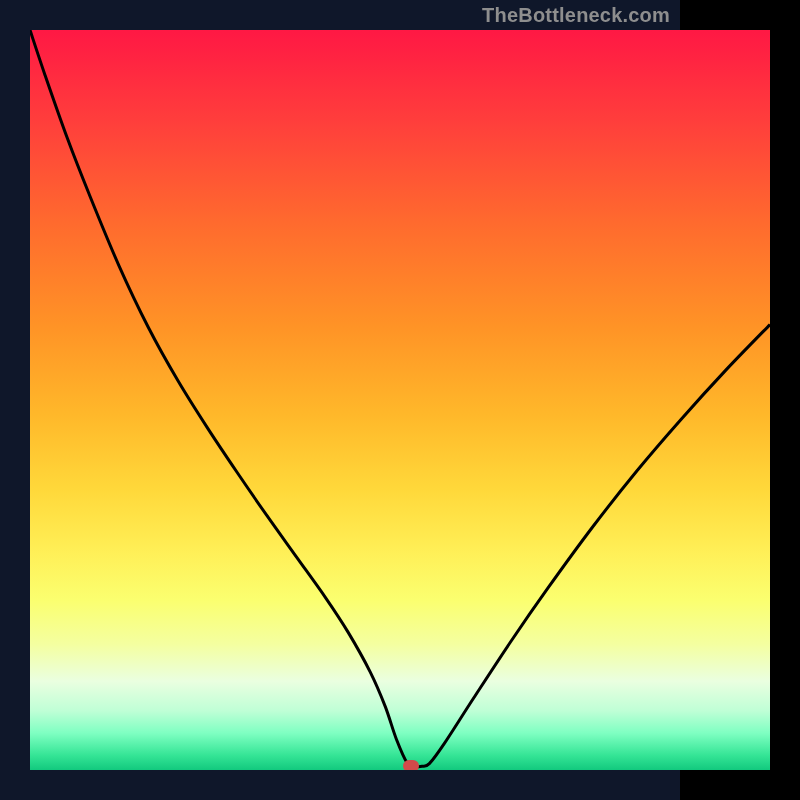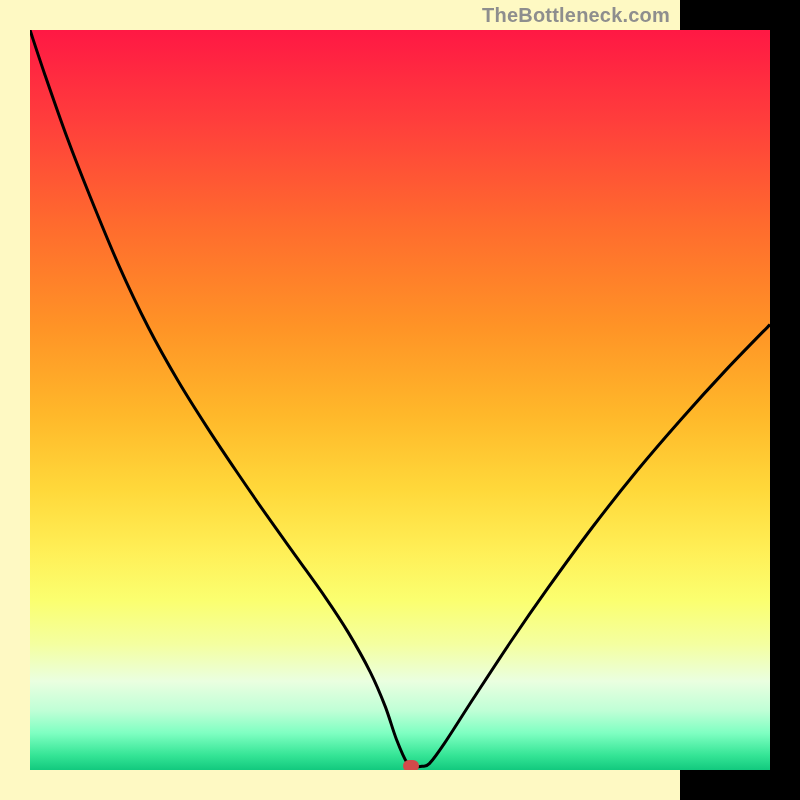--- a/index.html
+++ b/index.html
@@ -7,21 +7,21 @@
     padding: 0;
     width: 800px;
     height: 800px;
     background: #000;
     overflow: hidden;
   }
   .stage {
     position: relative;
     width: 680px;
     height: 800px;
-    background: #fef9c3;
+    background: #0f172a;
   }
   .watermark {
     position: absolute;
     top: 4px;
     right: 10px;
     font-family: Arial, Helvetica, sans-serif;
     font-size: 20px;
     font-weight: 600;
     color: #8e8e8e;
     letter-spacing: 0.2px;

